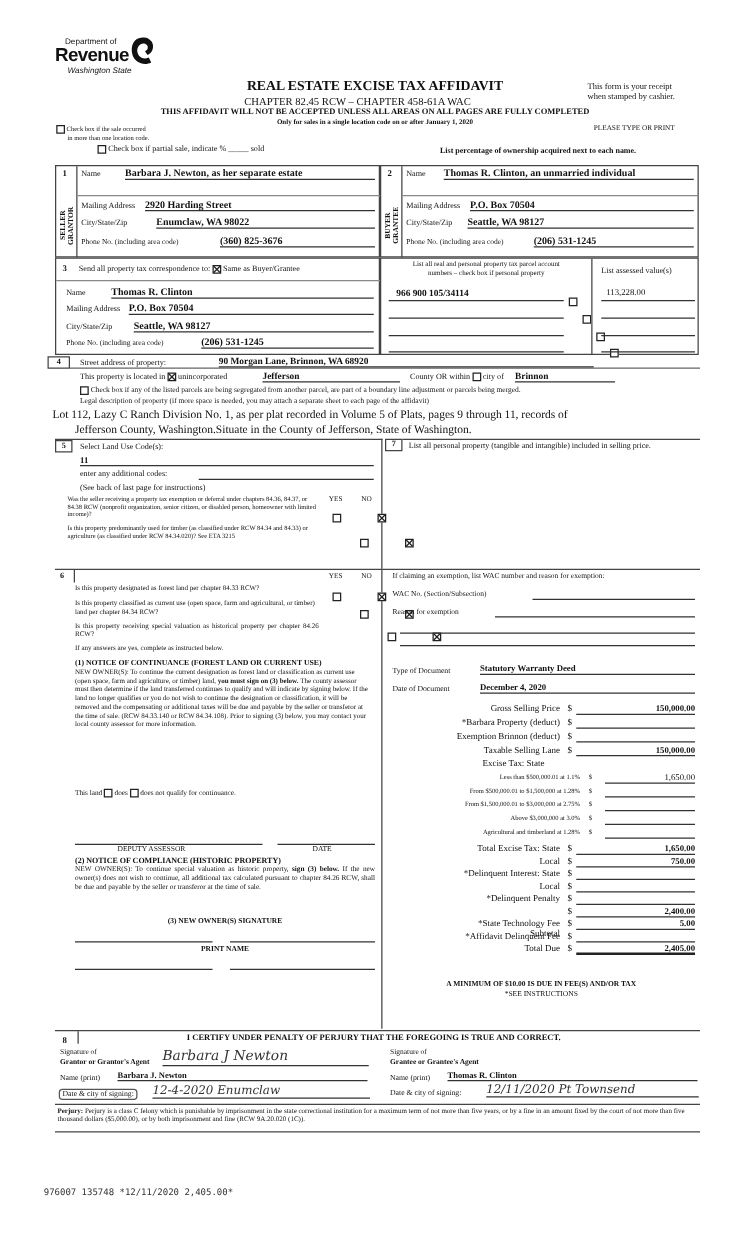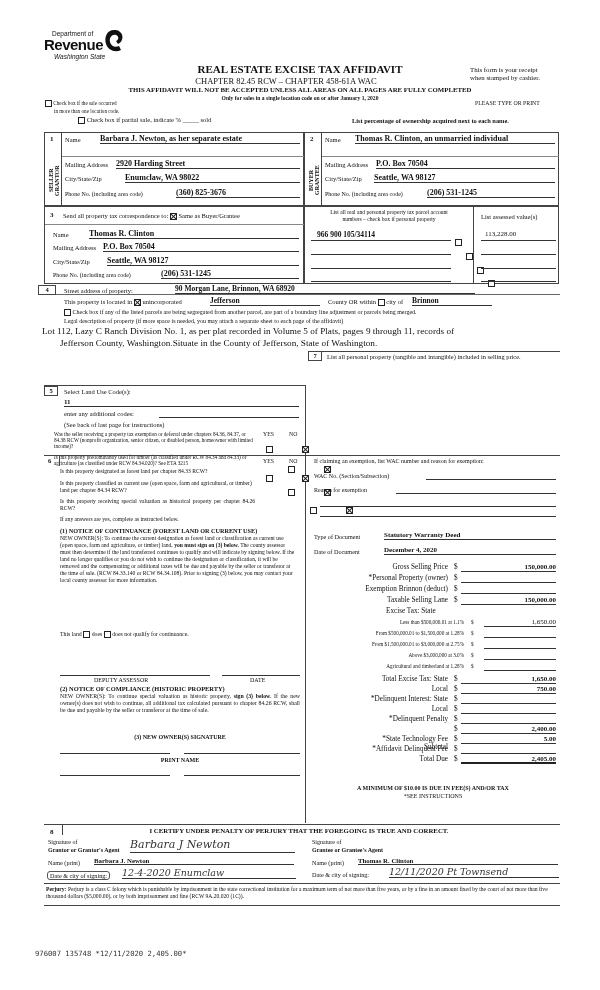--- a/index.html
+++ b/index.html
@@ -150,21 +150,21 @@
 <div class="abs b line" style="left:412px;top:296px;width:80px;font-size:7.5px;">Brinnon</div>
 
 <div class="abs sm" style="left:64px;top:309px;width:495px;font-size:6px;">
   <span class="cb"></span>
   <span>Check box if any of the listed parcels are being segregated from another parcel, are part of a boundary line adjustment or parcels being merged.</span>
 </div>
 <div class="abs sm" style="left:64px;top:318px;font-size:6px;">Legal description of property (if more space is needed, you may attach a separate sheet to each page of the affidavit)</div>
 <div class="abs" style="left:42px;top:326px;font-size:9.2px;white-space:nowrap;">Lot 112, Lazy C Ranch Division No. 1, as per plat recorded in Volume 5 of Plats, pages 9 through 11, records of</div>
 <div class="abs" style="left:60px;top:338px;font-size:9.2px;white-space:nowrap;">Jefferson County, Washington.Situate in the County of Jefferson, State of Washington.</div>
 
-<div class="abs" style="left:44px;top:351px;width:262px;height:104px;border-top:1px solid #444;border-right:1px solid #444;margin-top:34px;">
+<div class="abs" style="left:44px;top:351px;width:262px;height:104px;border-top:1px solid #444;border-right:1px solid #444;">
   <div class="abs box num center" style="left:0;top:0;width:14px;height:10px;font-size:6.5px;line-height:8px;">5</div>
   <div class="abs sm" style="left:20px;top:2px;">Select Land Use Code(s):</div>
   <div class="abs b line" style="left:20px;top:12px;width:235px;font-size:7px;">11</div>
   <div class="abs sm" style="left:20px;top:24px;">enter any additional codes:</div>
   <div class="abs line" style="left:115px;top:24px;width:140px;height:8px;"></div>
   <div class="abs sm" style="left:20px;top:35px;">(See back of last page for instructions)</div>
   <div class="abs xs" style="left:219px;top:45px;font-size:5.8px;">YES</div>
   <div class="abs xs" style="left:245px;top:45px;font-size:5.8px;">NO</div>
   <div class="abs xs" style="left:10px;top:45px;width:200px;">Was the seller receiving a property tax exemption or deferral under chapters 84.36, 84.37, or 84.38 RCW (nonprofit organization, senior citizen, or disabled person, homeowner with limited income)?</div>
   <span class="abs cb" style="left:222px;top:53px;"></span>
@@ -239,21 +239,21 @@
   <div class="abs sm" style="left:8px;top:77px;font-size:6.2px;">Type of Document</div>
   <div class="abs b line" style="left:78px;top:75px;width:172px;font-size:7px;">Statutory Warranty Deed</div>
   <div class="abs sm" style="left:8px;top:92px;font-size:6.2px;">Date of Document</div>
   <div class="abs b line" style="left:78px;top:90px;width:172px;font-size:7px;">December 4, 2020</div>
 
   <div class="abs" style="left:0;top:107px;width:254px;">
     <div class="abs md right" style="left:0;top:0;width:142px;">Gross Selling Price</div>
     <div class="abs md" style="left:148px;top:0;">$</div>
     <div class="abs b line right" style="left:155px;top:0;width:95px;font-size:7px;height:9px;">150,000.00</div>
 
-    <div class="abs md right" style="left:0;top:11px;width:142px;">*Personal Property (owner)</div>
+    <div class="abs md right" style="left:0;top:11px;width:142px;">*Barbara Property (deduct)</div>
     <div class="abs md" style="left:148px;top:11px;">$</div>
     <div class="abs b line right" style="left:155px;top:11px;width:95px;font-size:7px;height:9px;"></div>
 
     <div class="abs md right" style="left:0;top:22px;width:142px;">Exemption Brinnon (deduct)</div>
     <div class="abs md" style="left:148px;top:22px;">$</div>
     <div class="abs b line right" style="left:155px;top:22px;width:95px;font-size:7px;height:9px;"></div>
 
     <div class="abs md right" style="left:0;top:33px;width:142px;">Taxable Selling Lane</div>
     <div class="abs md" style="left:148px;top:33px;">$</div>
     <div class="abs b line right" style="left:155px;top:33px;width:95px;font-size:7px;height:9px;">150,000.00</div>

